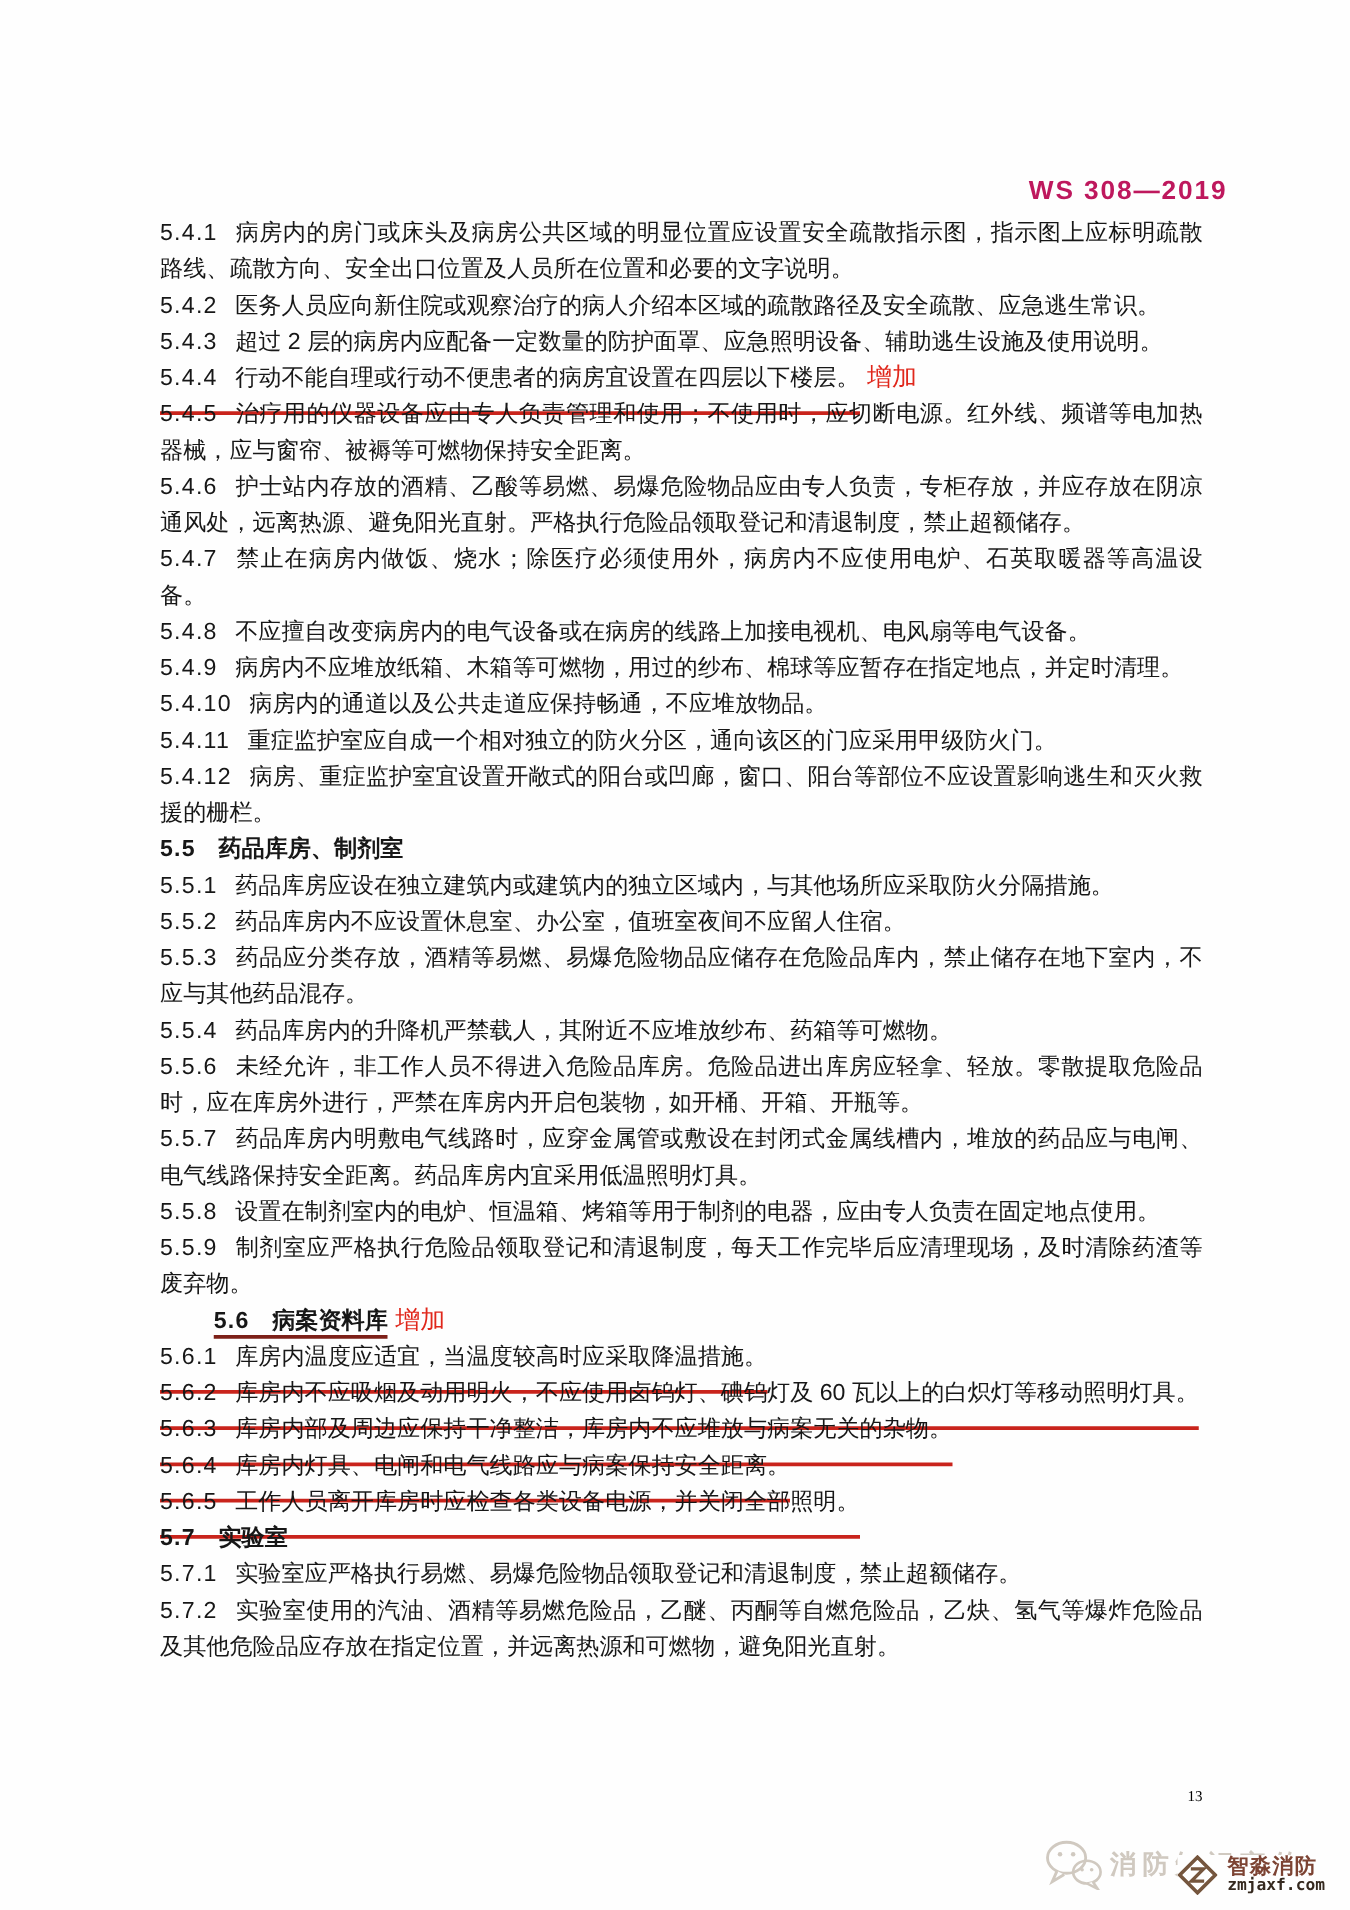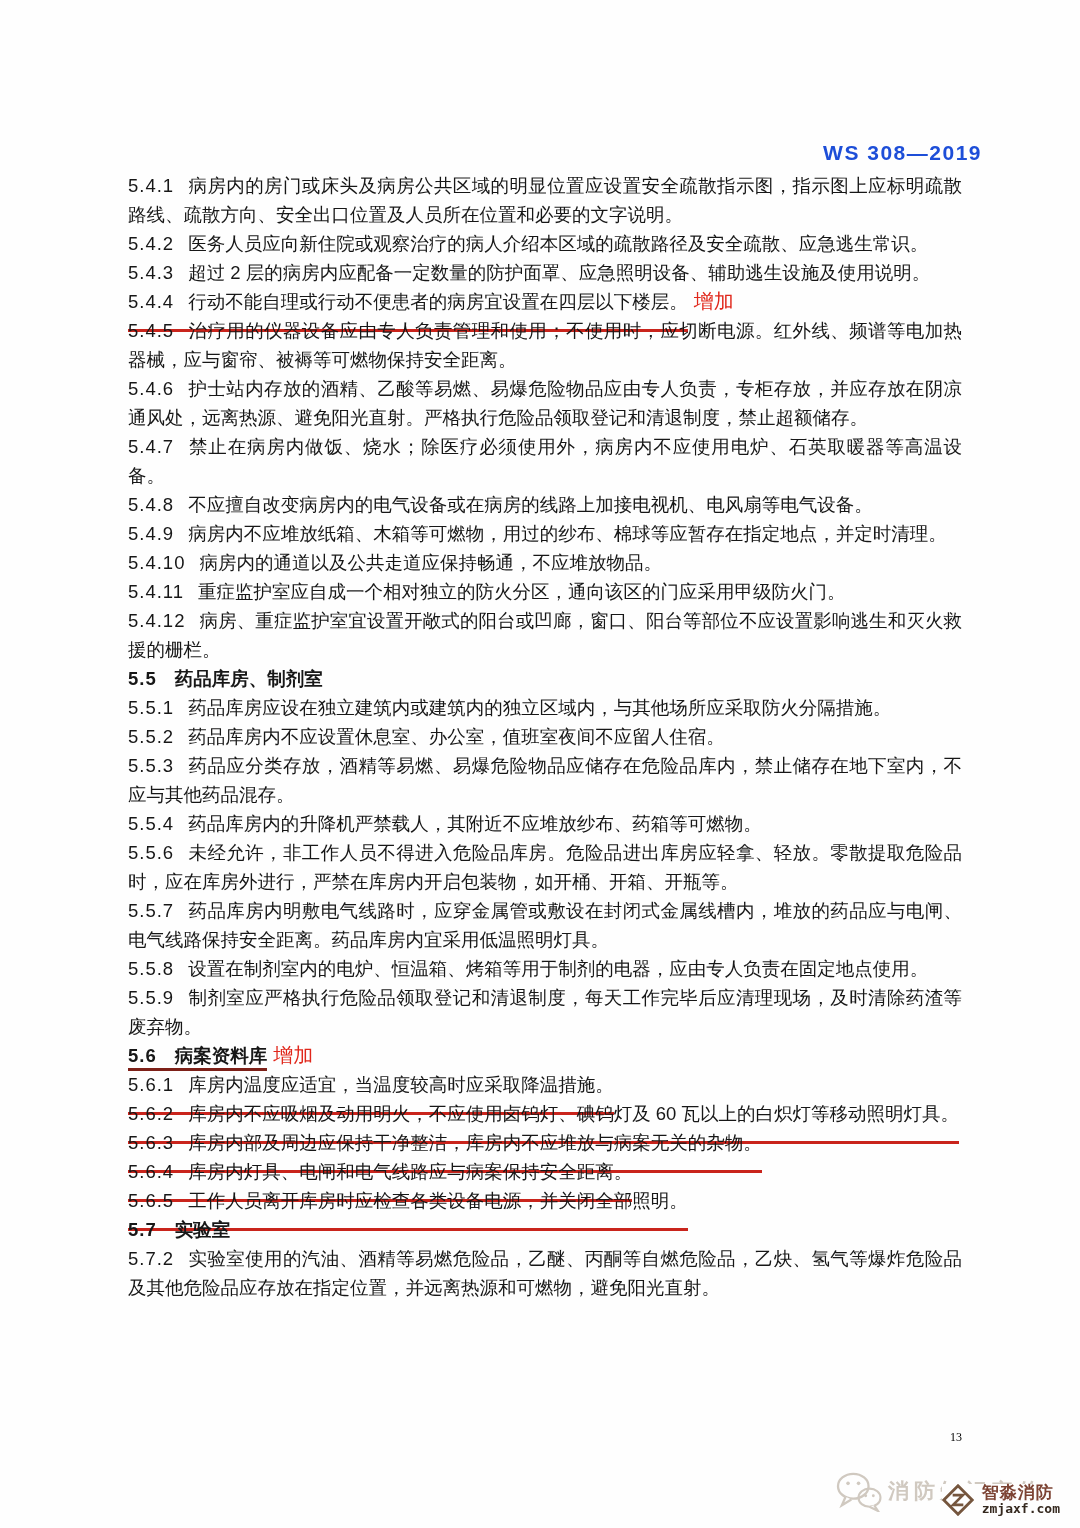--- a/index.html
+++ b/index.html
@@ -12,21 +12,21 @@
     font-family: "Liberation Sans", sans-serif;
     color: #171717;
   }
   .doc-code {
     position: absolute;
     top: 141px;
     right: 98px;
     font-size: 21px;
     font-weight: 600;
     letter-spacing: 1.5px;
-    color: #1d4ed8;
+    color: #be185d;
   }
   .doc-body {
     position: absolute;
     top: 171px;
     left: 128px;
     width: 834px;
     font-size: 18.5px;
     line-height: 29px;
     text-align: justify;
   }
@@ -36,20 +36,21 @@
   .ctext { }
   .heading { font-weight: bold; margin: 15px 0 15px 0; }
   .hnum { letter-spacing: 1px; margin-right: 18px; }
   .redline {
     border-bottom: 3px solid var(--red-underline, #c9241c);
     padding-bottom: 17px;
   }
   .underline-dark {
     border-bottom: 3px solid var(--heading-underline, #7d2018);
     padding-bottom: 2px;
+    margin-left: 43px;
   }
   .annot {
     color: var(--annotation-red, #e0271b);
     font-size: 20px;
     font-weight: 400;
     margin-left: 6px;
     line-height: 1;
     white-space: nowrap;
   }
   .page-number {
@@ -127,20 +128,21 @@
       <p class="clause"><span><span class="cnum">5.5.7</span><span class="ctext">药品库房内明敷电气线路时，应穿金属管或敷设在封闭式金属线槽内，堆放的药品应与电闸、电气线路保持安全距离。药品库房内宜采用低温照明灯具。</span></span></p>
       <p class="clause"><span><span class="cnum">5.5.8</span><span class="ctext">设置在制剂室内的电炉、恒温箱、烤箱等用于制剂的电器，应由专人负责在固定地点使用。</span></span></p>
       <p class="clause"><span><span class="cnum">5.5.9</span><span class="ctext">制剂室应严格执行危险品领取登记和清退制度，每天工作完毕后应清理现场，及时清除药渣等废弃物。</span></span></p>
       <p class="heading"><span class="underline-dark"><span class="hnum">5.6</span><span class="htitle">病案资料库</span></span><span class="annot">增加</span></p>
       <p class="clause"><span class="redline"><span class="cnum">5.6.1</span><span class="ctext">库房内温度应适宜，当温度较高时应采取降温措施。</span></span></p>
       <p class="clause"><span class="redline"><span class="cnum">5.6.2</span><span class="ctext">库房内不应吸烟及动用明火，不应使用卤钨灯、碘钨灯及 60 瓦以上的白炽灯等移动照明灯具。</span></span></p>
       <p class="clause"><span class="redline"><span class="cnum">5.6.3</span><span class="ctext">库房内部及周边应保持干净整洁，库房内不应堆放与病案无关的杂物。</span></span></p>
       <p class="clause"><span class="redline"><span class="cnum">5.6.4</span><span class="ctext">库房内灯具、电闸和电气线路应与病案保持安全距离。</span></span></p>
       <p class="clause"><span class="redline"><span class="cnum">5.6.5</span><span class="ctext">工作人员离开库房时应检查各类设备电源，并关闭全部照明。</span></span></p>
       <p class="heading"><span><span class="hnum">5.7</span><span class="htitle">实验室</span></span></p>
+      <p class="clause"><span><span class="cnum">5.7.1</span><span class="ctext">实验室应严格执行易燃、易爆危险物品领取登记和清退制度，禁止超额储存。</span></span></p>
       <p class="clause"><span><span class="cnum">5.7.2</span><span class="ctext">实验室使用的汽油、酒精等易燃危险品，乙醚、丙酮等自燃危险品，乙炔、氢气等爆炸危险品及其他危险品应存放在指定位置，并远离热源和可燃物，避免阳光直射。</span></span></p>
     </main>
 
   <div class="page-number">13</div>
 
   <div class="watermark">
     <span style="display:inline-flex;">
       <svg width="48" height="42" viewBox="0 0 50 44" fill="none">
         <ellipse cx="19" cy="17" rx="16" ry="13" stroke="currentColor" stroke-width="2.4"></ellipse>
         <path d="M11 28 L7 37 L17 31" stroke="currentColor" stroke-width="2.4" fill="#fefefe"></path>

